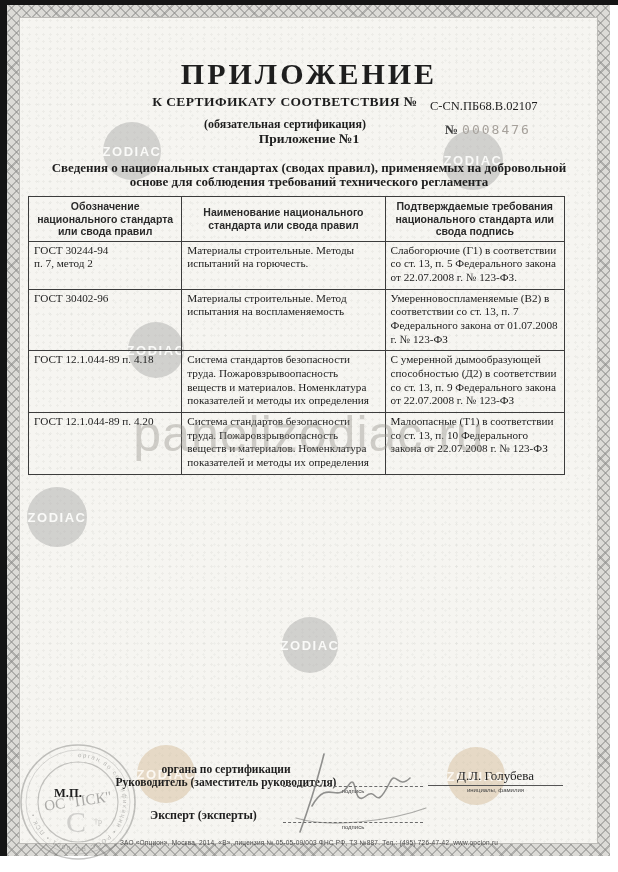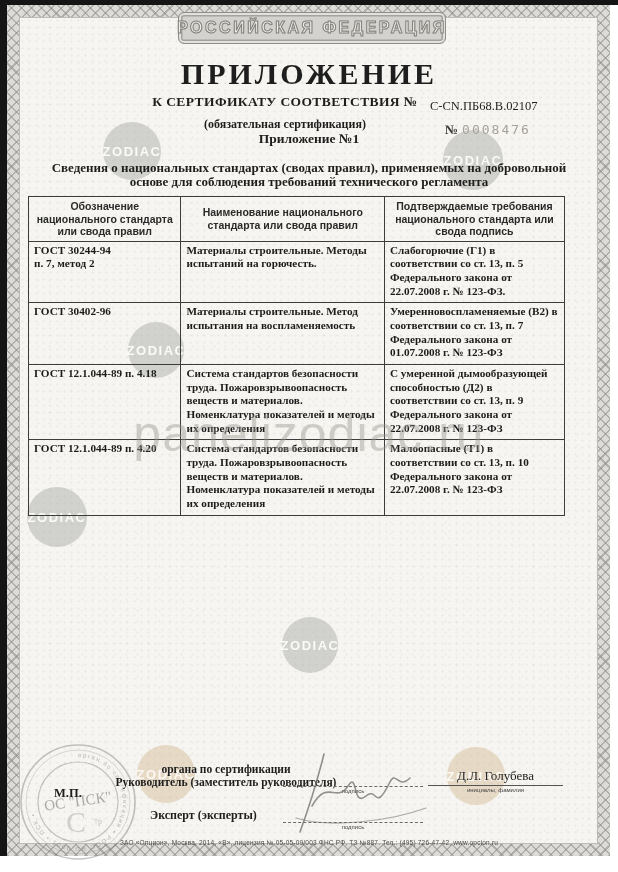--- a/index.html
+++ b/index.html
@@ -56,21 +56,21 @@
   table.standards{
     position:absolute;left:28px;top:196px;width:537px;z-index:4;
     border-collapse:collapse;background:transparent;
   }
   table.standards th,table.standards td{border:1.2px solid #3c3c3c;}
   table.standards th{
     font-family:"Liberation Sans",sans-serif;font-weight:bold;font-size:10.5px;line-height:1.2;
     text-align:center;vertical-align:middle;padding:3px 6px;height:30px;color:#2a2a2a;
   }
   table.standards td{
-    font-size:11.2px;line-height:1.22;vertical-align:top;padding:2px 5px 4px 5px;color:#1c1c1c;font-weight:bold;
+    font-size:11.2px;line-height:1.22;vertical-align:top;padding:2px 5px 4px 5px;color:#1c1c1c;
   }
   .col1{width:150px;} .col2{width:202px;} .col3{width:173px;}
   .r1 td{height:38px;} .r2 td{height:46px;} .r3 td{height:52px;} .r4 td{height:48px;}
   .pre{white-space:pre-line;}
   
   .wm-site{
     position:absolute;left:0;top:405px;width:100%;text-align:center;z-index:5;pointer-events:none;
     font-family:"Liberation Sans",sans-serif;font-size:50px;letter-spacing:1px;
     color:rgba(150,147,141,0.42);
   }
@@ -126,23 +126,20 @@
   <div class="wm-circle" style="left:282px;top:617px;width:56px;height:56px;">
       <span>ZODIAC</span>
     </div>
   <div class="wm-circle tan" style="left:137px;top:745px;width:58px;height:58px;">
       <span>ZODIAC</span>
     </div>
   <div class="wm-circle tan" style="left:447px;top:747px;width:58px;height:58px;">
       <span>ZODIAC</span>
     </div>
 
-  <div class="banner">
-    <span>РОССИЙСКАЯ ФЕДЕРАЦИЯ</span>
-  </div>
   <div class="title">ПРИЛОЖЕНИЕ</div>
 
   <div class="cert-block">
     <div class="cert-line1">К СЕРТИФИКАТУ СООТВЕТСТВИЯ  №</div>
     <div class="cert-line2">(обязательная сертификация)</div>
   </div>
   <div class="cert-number">С-CN.ПБ68.В.02107</div>
   <div class="serial">
     <span class="pfx">№</span>
     <span class="digits">0008476</span>

